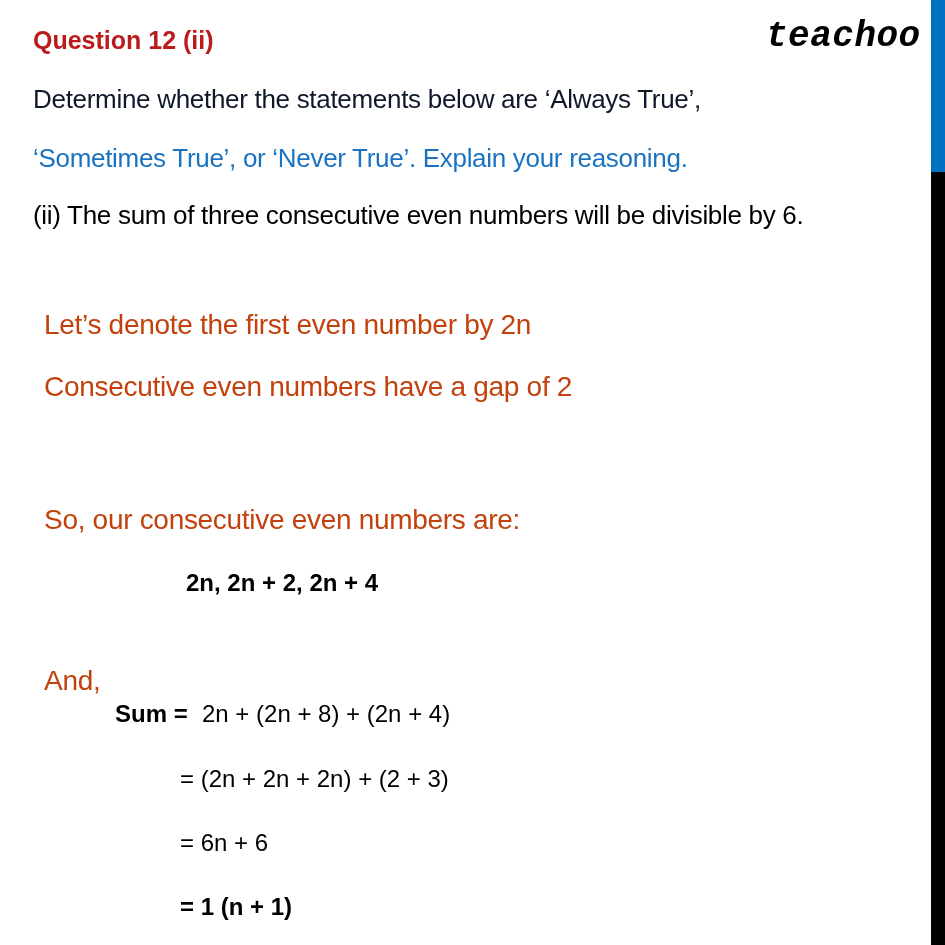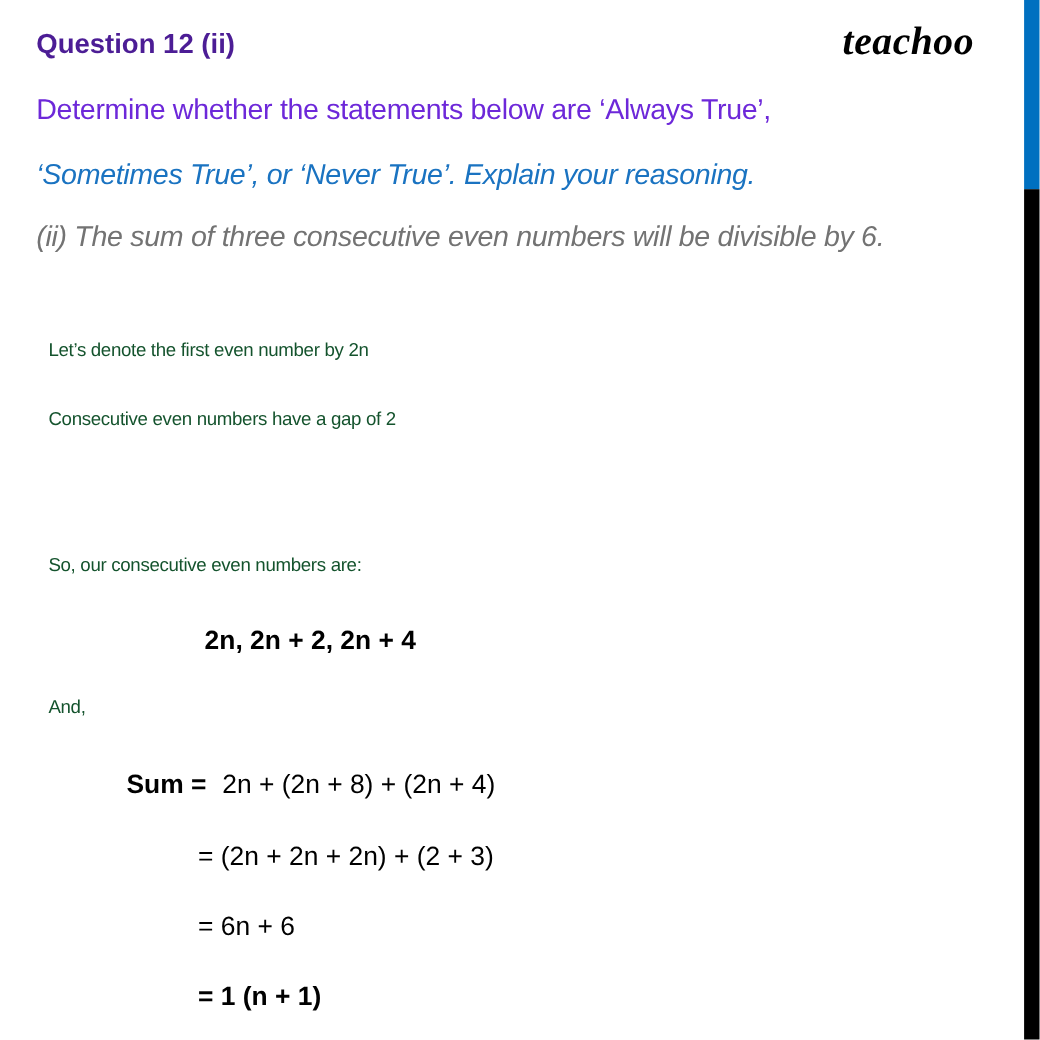--- a/index.html
+++ b/index.html
@@ -6,59 +6,59 @@
     body {
       width: 945px; height: 945px; position: relative; overflow: hidden;
       background: #ffffff;
       font-family: "Liberation Sans", sans-serif;
     }
     .side-bar { position: absolute; left: 931px; top: 0; width: 14px; height: 945px; }
     .side-bar .blue { position: absolute; left: 0; top: 0; width: 14px; height: 172px; }
     .side-bar .black { position: absolute; left: 0; top: 172px; width: 14px; height: 773px; }
     .logo {
       position: absolute; left: 766px; top: 16px;
-      font-family: Liberation Serif, serif; font-style: italic; font-weight: bold;
+      font-family: Liberation Mono, monospace; font-style: italic; font-weight: bold;
       font-size: 36px; color: #000; letter-spacing: 0.5px;
     }
     .q-title {
       position: absolute; left: 33px; top: 26px;
       font-size: 25px; font-weight: bold;
     }
     .q-line {
       position: absolute; left: 33px; font-size: 26px; white-space: nowrap;
       letter-spacing: -0.3px;
     }
     .body-line {
-      position: absolute; left: 44px; font-size: 17px; color: #14532d; white-space: nowrap;
+      position: absolute; left: 44px; font-size: 28px; color: #c2410c; white-space: nowrap;
       letter-spacing: -0.3px;
     }
     .bold { font-weight: bold; }
     .eq-line { position: absolute; font-size: 24px; color: #000; white-space: nowrap; }
   </style>
 </head>
 <body>
 
 <div class="side-bar">
   <div class="blue" style="background:#0070c0;"></div>
   <div class="black" style="background:#000;"></div>
 </div>
 
 <div class="logo">teachoo</div>
 
-<div class="q-title" style="color:#4c1d95;">Question 12 (ii)</div>
+<div class="q-title" style="color:#b91c1c;">Question 12 (ii)</div>
 
-<div class="q-line" style="top:84px; color:#6d28d9;">Determine whether the statements below are ‘Always True’,</div>
-<div class="q-line" style="top:143px; color:#1a73c1;font-style:italic;">‘Sometimes True’, or ‘Never True’. Explain your reasoning.</div>
-<div class="q-line" style="top:200px; color:#737373;font-style:italic;">(ii) The sum of three consecutive even numbers will be divisible by 6.</div>
+<div class="q-line" style="top:84px; color:#0f172a;">Determine whether the statements below are ‘Always True’,</div>
+<div class="q-line" style="top:143px; color:#1a73c1;">‘Sometimes True’, or ‘Never True’. Explain your reasoning.</div>
+<div class="q-line" style="top:200px; color:#000000;">(ii) The sum of three consecutive even numbers will be divisible by 6.</div>
 
 <div class="body-line" style="top:309px;">Let’s denote the first even number by 2n</div>
 <div class="body-line" style="top:371px;">Consecutive even numbers have a gap of 2</div>
 <div class="body-line" style="top:504px;">So, our consecutive even numbers are:</div>
 
 <div class="eq-line bold" style="left:186px; top:569px;">2n, 2n + 2, 2n + 4</div>
 
-<div class="body-line" style="top:633px;">And,</div>
+<div class="body-line" style="top:665px;">And,</div>
 
 <div class="eq-line bold" style="left:115px; top:700px;">Sum =</div>
 <div class="eq-line" style="left:202px; top:700px;">2n + (2n + 8) + (2n + 4)</div>
 <div class="eq-line" style="left:180px; top:765px;">= (2n + 2n + 2n) + (2 + 3)</div>
 <div class="eq-line" style="left:180px; top:829px;text-align:right;">= 6n + 6</div>
 <div class="eq-line bold" style="left:180px; top:893px;">= 1 (n + 1)</div>
 
 </body></html>

